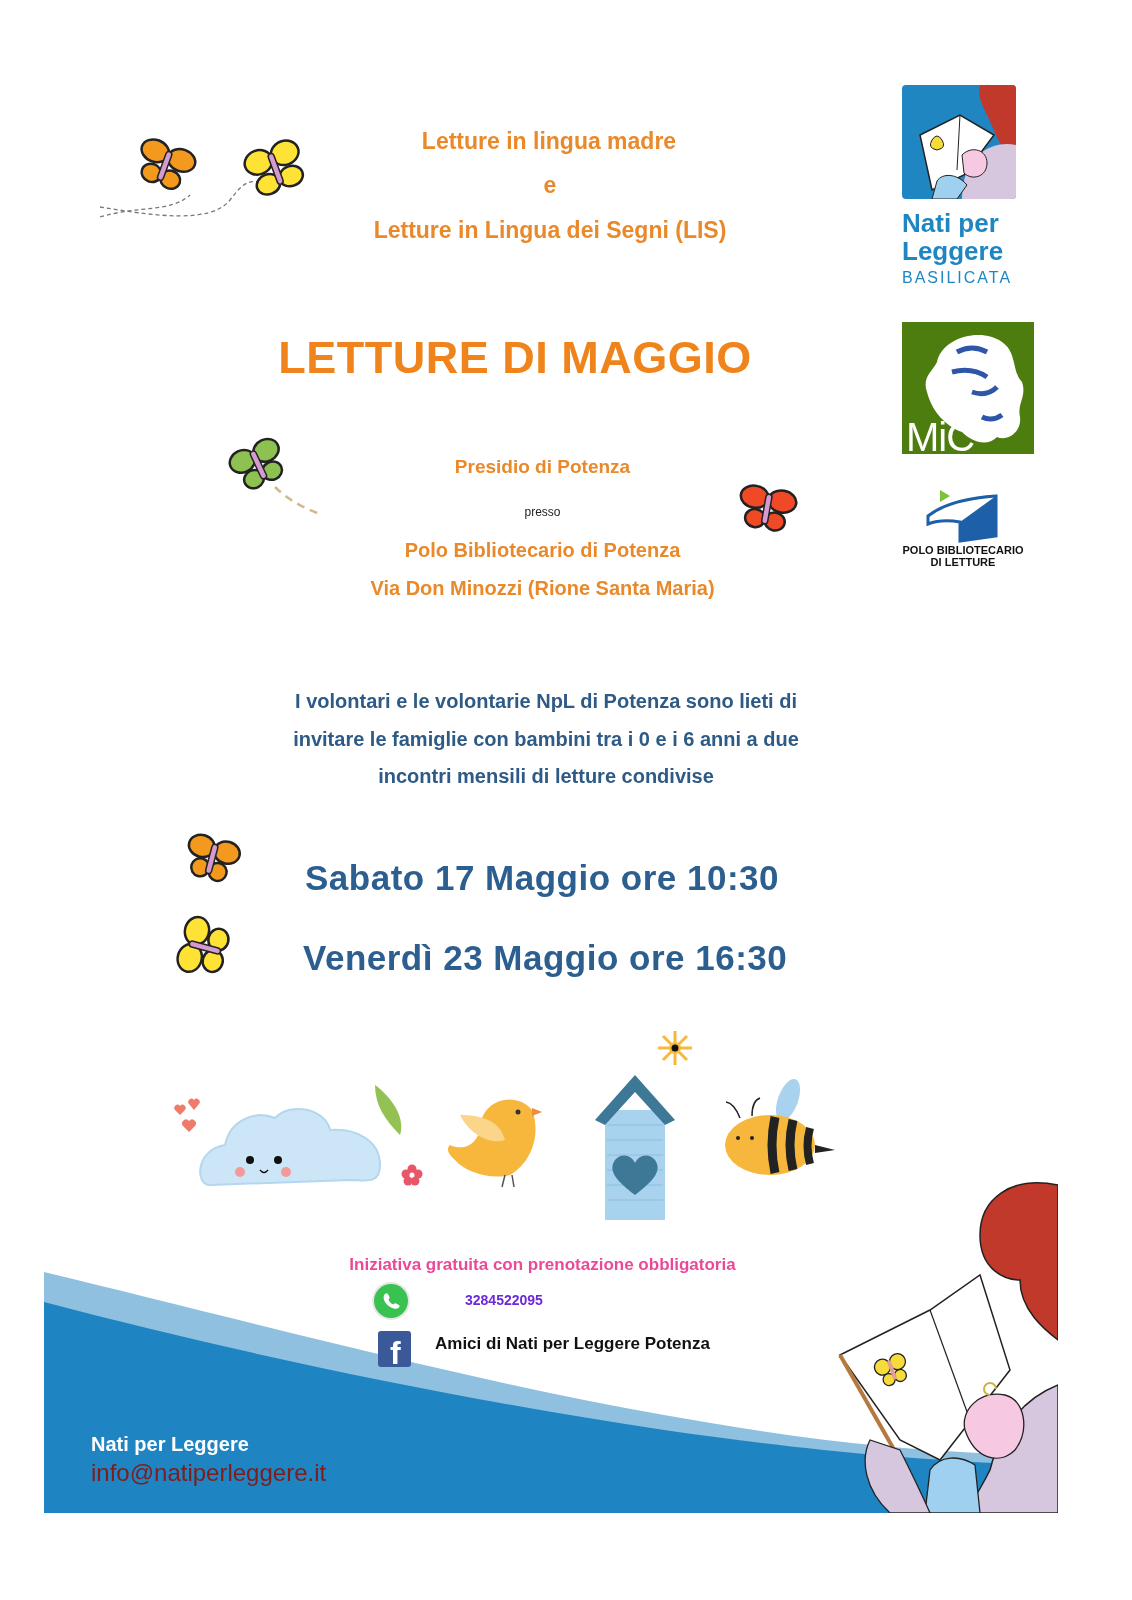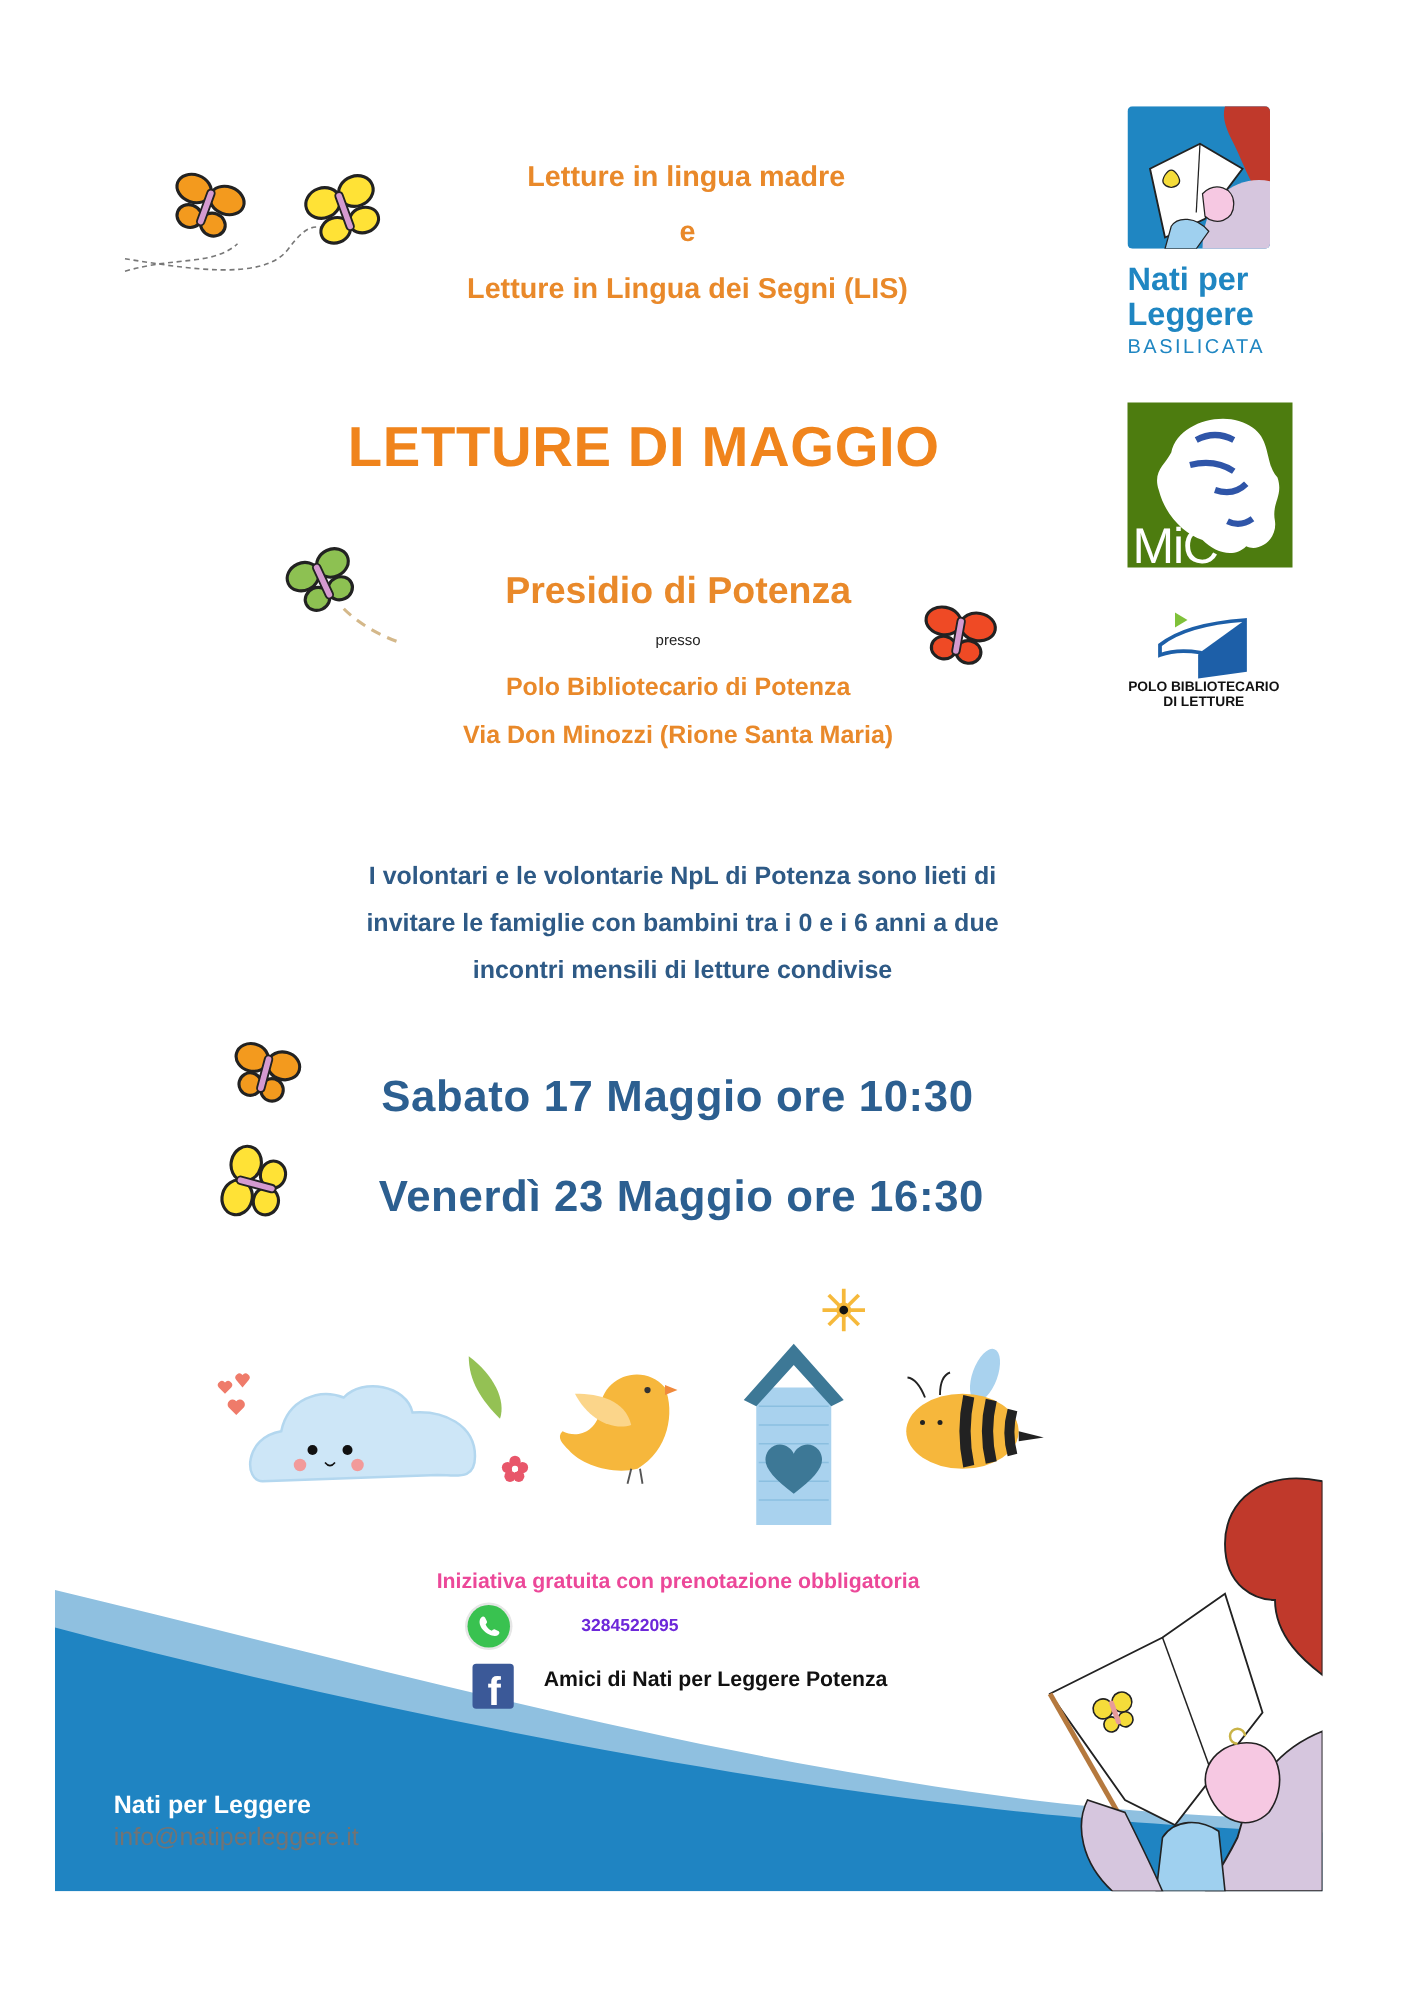--- a/index.html
+++ b/index.html
@@ -3,30 +3,30 @@
 <meta charset="utf-8">
 <style>
   html, body { margin: 0; padding: 0; background: #ffffff; }
   body { width: 1132px; height: 1600px; position: relative; overflow: hidden;
          font-family: "DejaVu Sans", sans-serif; }
   .abs { position: absolute; }
   .center-col { position: absolute; left: 0; width: 1132px; text-align: center; }
 
   .sub-title { font-family: "Liberation Sans", sans-serif; font-weight: bold; font-size: 23px; color: #e9892a; }
   .main-title { font-family: "Liberation Sans", sans-serif; font-weight: bold; font-size: 45px; color: #f0841c; letter-spacing: 0.5px; }
-  .presidio { font-family: "Liberation Sans", sans-serif; font-weight: bold; font-size: 30px; color: #e9892a; }
+  .presidio { font-family: "Liberation Sans", sans-serif; font-weight: bold; font-size: 19px; color: #e9892a; }
   .presso { font-family: "Liberation Sans", sans-serif; font-size: 12px; color: #222; }
   .venue { font-family: "Liberation Sans", sans-serif; font-weight: bold; font-size: 20px; color: #e9892a; }
   .invite { font-family: "Liberation Sans", sans-serif; font-weight: bold; font-size: 20px; color: #2e5a86; line-height: 38px; }
   .date { font-family: "Liberation Sans", sans-serif; font-weight: bold; font-size: 35px; color: #2c5f90; letter-spacing: 0.5px; }
   .booking { font-family: "Liberation Sans", sans-serif; font-weight: bold; font-size: 17px; color: #ec4899; }
   .phone { font-family: "Liberation Sans", sans-serif; font-weight: bold; font-size: 14px; color: #6d28d9; text-align: center; }
   .fbtext { font-family: "Liberation Sans", sans-serif; font-weight: bold; font-size: 17px; color: #111; }
   .footer-name { font-family: "Liberation Sans", sans-serif; font-weight: bold; font-size: 20px; color: #ffffff; }
-  .footer-mail { font-family: "Liberation Sans", sans-serif; font-size: 20px; color: #737373; }
+  .footer-mail { font-family: "Liberation Sans", sans-serif; font-size: 24px; color: #7f1d1d; }
 
   .npl-title { font-family: "Liberation Sans", sans-serif; font-weight: bold; font-size: 26px; color: #1f86c2; line-height: 28px; }
   .npl-region { font-family: "Liberation Sans", sans-serif; font-size: 16px; color: #1f86c2; letter-spacing: 2px; }
   .polo-text { font-family: "Liberation Sans", sans-serif; font-weight: bold; font-size: 11px; color: #111; text-align: center; line-height: 12px; }
 </style>
 </head>
 <body>
 
 <svg class="abs" style="left:90px;top:125px" width="230" height="100" viewBox="0 0 230 100">
   <path d="M10 92 C50 80, 80 88, 100 70" stroke="#777" stroke-width="1.3" stroke-dasharray="4 3" fill="none"></path>

